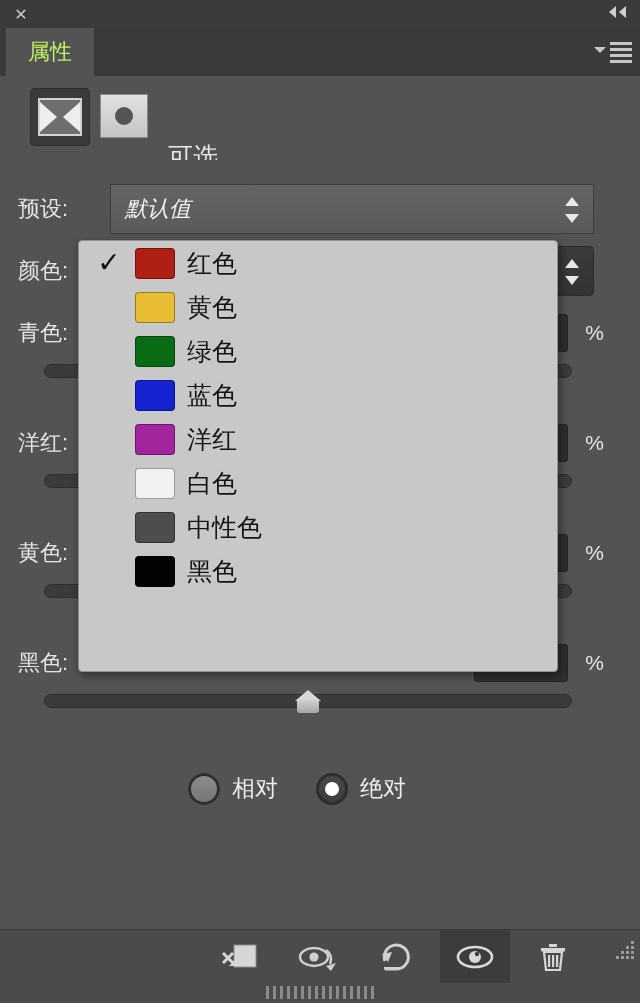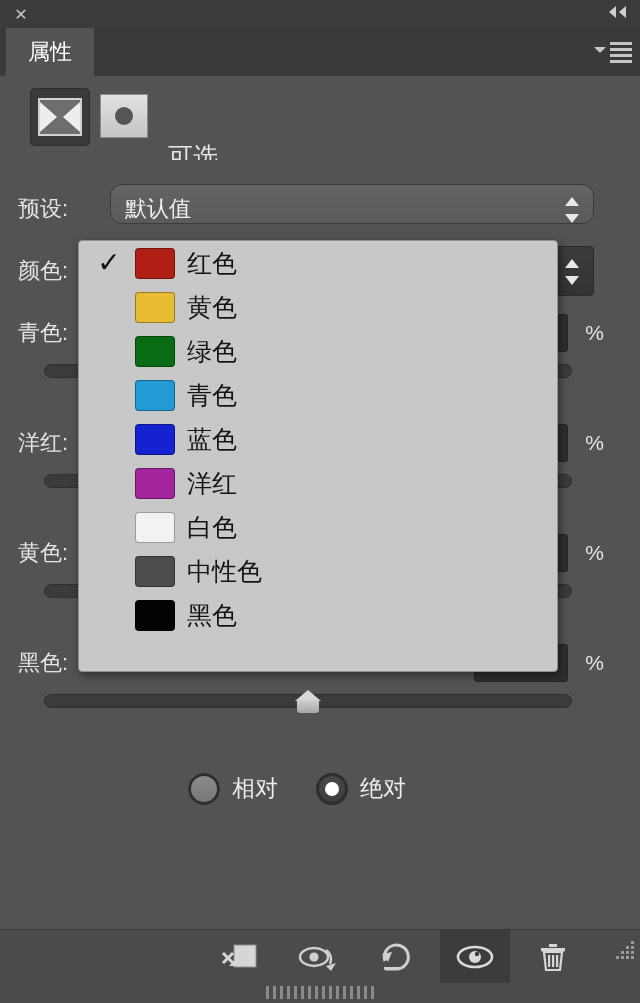--- a/index.html
+++ b/index.html
@@ -57,21 +57,21 @@
     position: absolute;
     left: 0; top: 28px;
     width: 640px; height: 48px;
     background: #3a3a3a;
   }
   .tab {
     position: absolute;
     left: 6px; top: 0;
     width: 88px; height: 48px;
     background: #535353;
-    color: #ffffff;
+    color: #bef264;
     font-size: 22px;
     line-height: 48px;
     text-align: center;
     cursor: pointer;
   }
   .panel-menu-icon {
     position: absolute;
     right: 8px; top: 13px;
     width: 40px; height: 22px;
     cursor: pointer;
@@ -177,26 +177,27 @@
     color: #e4e4e4;
     font-size: 22px;
     line-height: 26px;
   }
 
   
   .preset-label { left: 18px; top: 196px; }
   .preset-select {
     position: absolute;
     left: 110px; top: 184px;
-    width: 484px; height: 40px;
+    width: 484px; height: 50px;
     background: linear-gradient(#646464, #5a5a5a);
     border: 1px solid #3c3c3c;
-    border-radius: 12px;
-    box-sizing: border-box;
-    cursor: pointer;
+    border-radius: 0;
+    box-sizing: border-box;
+    cursor: pointer;
+    font-style: italic;
   }
   .preset-select .val {
     position: absolute;
     left: 14px; top: 10px;
     color: #f0f0f0;
     font-size: 22px;
     line-height: 28px;
   }
   .stepper {
     position: absolute;
@@ -514,25 +515,20 @@
       </div>
       <div class="dd-item">
         <span class="dd-check"></span>
         <span class="dd-swatch" style="background: rgb(232, 189, 51);"></span>
         <span class="dd-text">黄色</span>
       </div>
       <div class="dd-item">
         <span class="dd-check"></span>
         <span class="dd-swatch" style="background: rgb(10, 107, 21);"></span>
         <span class="dd-text">绿色</span>
-      </div>
-      <div class="dd-item">
-        <span class="dd-check"></span>
-        <span class="dd-swatch" style="background: rgb(33, 154, 214);"></span>
-        <span class="dd-text">青色</span>
       </div>
       <div class="dd-item">
         <span class="dd-check"></span>
         <span class="dd-swatch" style="background: rgb(20, 34, 209);"></span>
         <span class="dd-text">蓝色</span>
       </div>
       <div class="dd-item">
         <span class="dd-check"></span>
         <span class="dd-swatch" style="background: rgb(162, 37, 158);"></span>
         <span class="dd-text">洋红</span>

